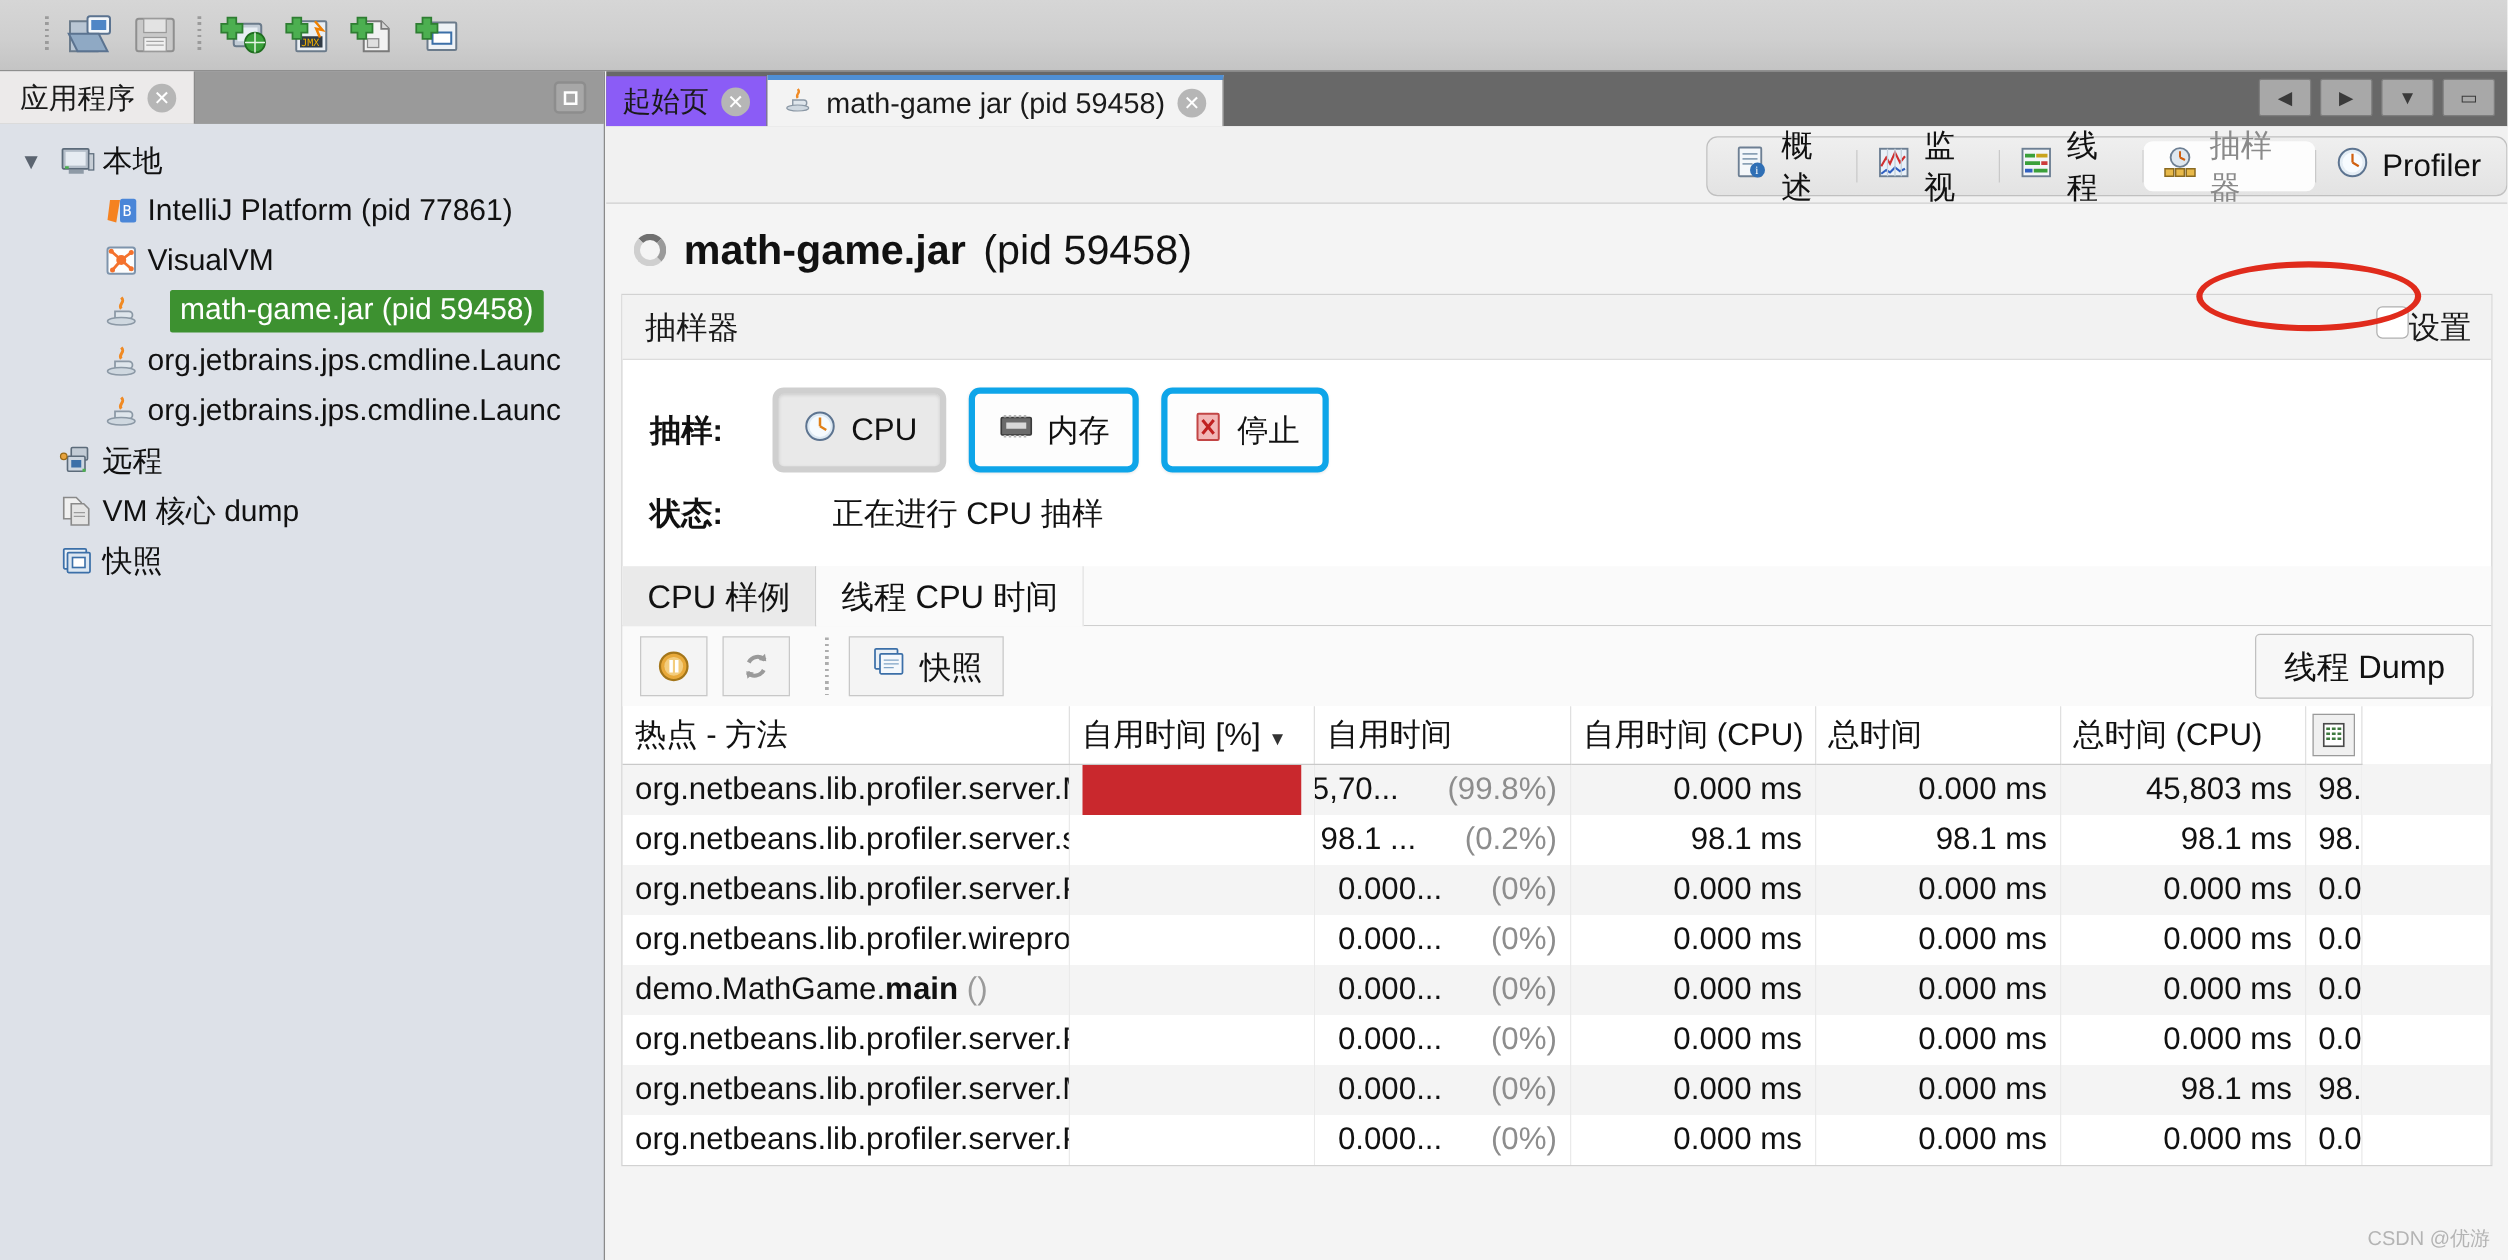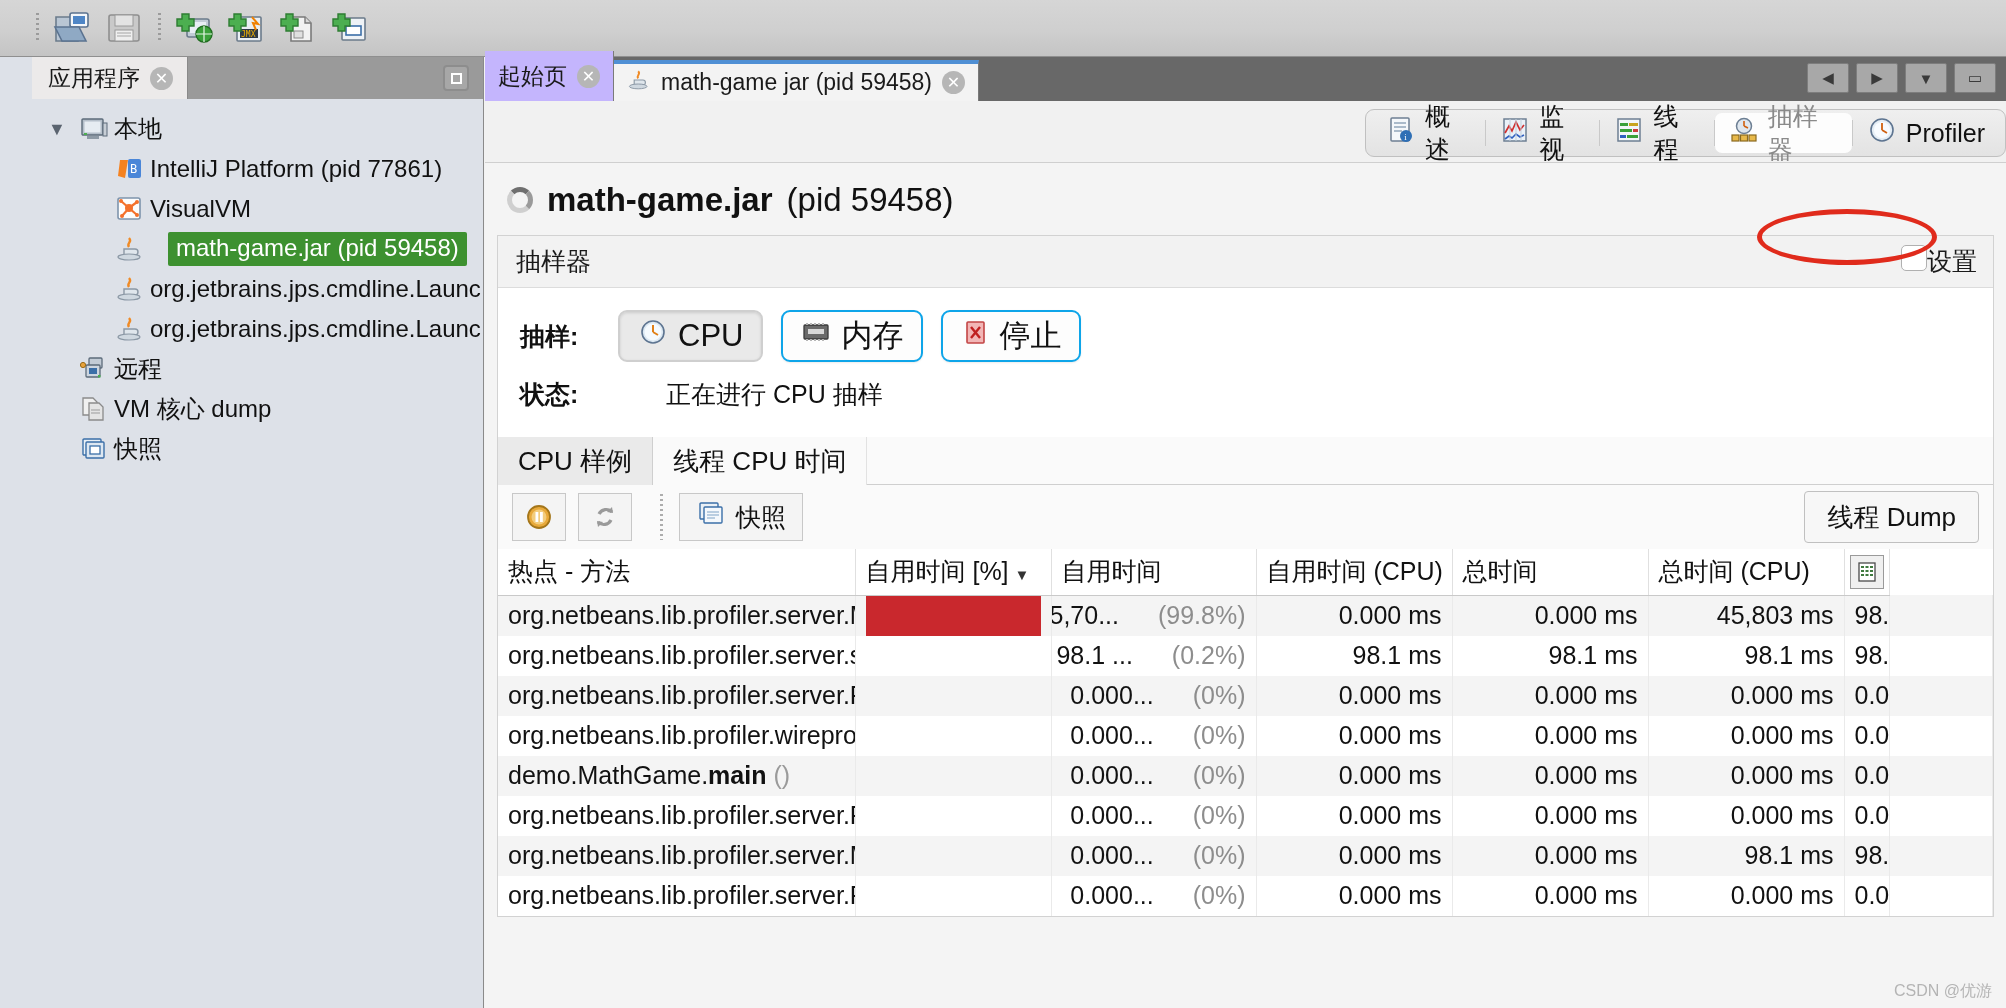--- a/index.html
+++ b/index.html
@@ -24,21 +24,21 @@
   }
   .tsep { width: 18px; height: 34px; display:flex; align-items:center; justify-content:center; }
   .tsep i {
     display:block; width:3px; height:30px;
     background-image: repeating-linear-gradient(to bottom, #9b9b9b 0 2px, transparent 2px 5px);
   }
 
   
   .left-panel {
     position: absolute; left: 0; top: 57px; width: 484px; height: 951px;
-    background: #dde1e8; border-right: 1px solid #8a8a8a; padding-left: 32px;
+    background: #dde1e8; border-right: 1px solid #8a8a8a;
   }
   .left-tabstrip {
     height: 42px; background: #9a9a9a;
     display: flex; align-items: flex-end; position: relative;
   }
   .lt-tab {
     height: 42px; min-width: 143px; background: #eceaea;
     display: flex; align-items: center; gap: 10px; padding: 0 14px 0 16px;
     border-right: 1px solid #8a8a8a;
     font-size: 23px; color: #1a1a1a;
@@ -65,23 +65,23 @@
     background: #3d9130; color: #ffffff; padding: 2px 8px 4px 8px; border-radius: 2px;
     margin-left: 18px;
   }
 
   
   .right-panel { position: absolute; left: 485px; top: 57px; width: 1521px; height: 951px; background: #f4f4f4; }
   .doc-tabstrip {
     height: 44px; background: #686868; display: flex; align-items: flex-end; position: relative;
   }
   .doc-tab {
-    height: 50px; display: flex; align-items: center; gap: 10px;
+    height: 40px; display: flex; align-items: center; gap: 10px;
     padding: 0 13px; font-size: 23px; color: #1a1a1a;
-    background: #c4b5fd; border-right: 1px solid #7a7a7a;
+    background: #8b5cf6; border-right: 1px solid #7a7a7a;
   }
   .doc-tab.active {
     background: #f3f3f3; border-top: 4px solid #4f8fd4; height: 41px;
   }
   .winctl { position: absolute; right: 10px; top: 6px; display: flex; gap: 7px; }
   .winctl .b {
     width: 42px; height: 30px; background: #a8a8a8; border: 1px solid #7d7d7d; border-radius: 2px;
     display:flex; align-items:center; justify-content:center; color:#3a3a3a; font-size: 15px;
   }
 
@@ -121,22 +121,22 @@
     font-size: 25px; color: #1a1a1a;
   }
   .settings-box { display: flex; align-items: flex-start; }
   .cb { width: 26px; height: 26px; border: 1px solid #b0b0b0; border-radius: 5px; background: #fff; }
 
   .rowline { display: flex; align-items: center; font-size: 25px; color: #111; }
   .rowline .lbl { width: 120px; font-weight: bold; padding-left: 22px; }
   .btnrow { padding: 22px 0 6px 0; }
   .jbtn {
     display: flex; align-items: center; gap: 10px;
-    height: 52px; padding: 0 18px; border-radius: 9px;
-    background: #fdfdfd; border: 2px solid #0ea5e9; font-size: 31px; color:#111;
+    height: 68px; padding: 0 18px; border-radius: 9px;
+    background: #fdfdfd; border: 5px solid #0ea5e9; font-size: 25px; color:#111;
     margin-right: 18px; box-shadow: 0 1px 2px rgba(0,0,0,.08);
   }
   .jbtn.pressed { background: #e9e9e9; border-color: #cfcfcf; box-shadow: inset 0 1px 3px rgba(0,0,0,.12); }
   .statusrow { padding: 10px 0 26px 0; }
   .statusrow .val { padding-left: 48px; }
 
   .inner-tabs { display: flex; align-items: flex-start; height: 48px; border-bottom: 1px solid #cfcfcf; background: #fafafa;}
   .itab { height: 48px; display: flex; align-items: center; padding: 0 20px; font-size: 26px; color: #111; }
   .itab.active { background: #eaeaea; border-right: 1px solid #cfcfcf;}
   .itab.inactive { background: #fafafa; border-right: 1px solid #e2e2e2;}

